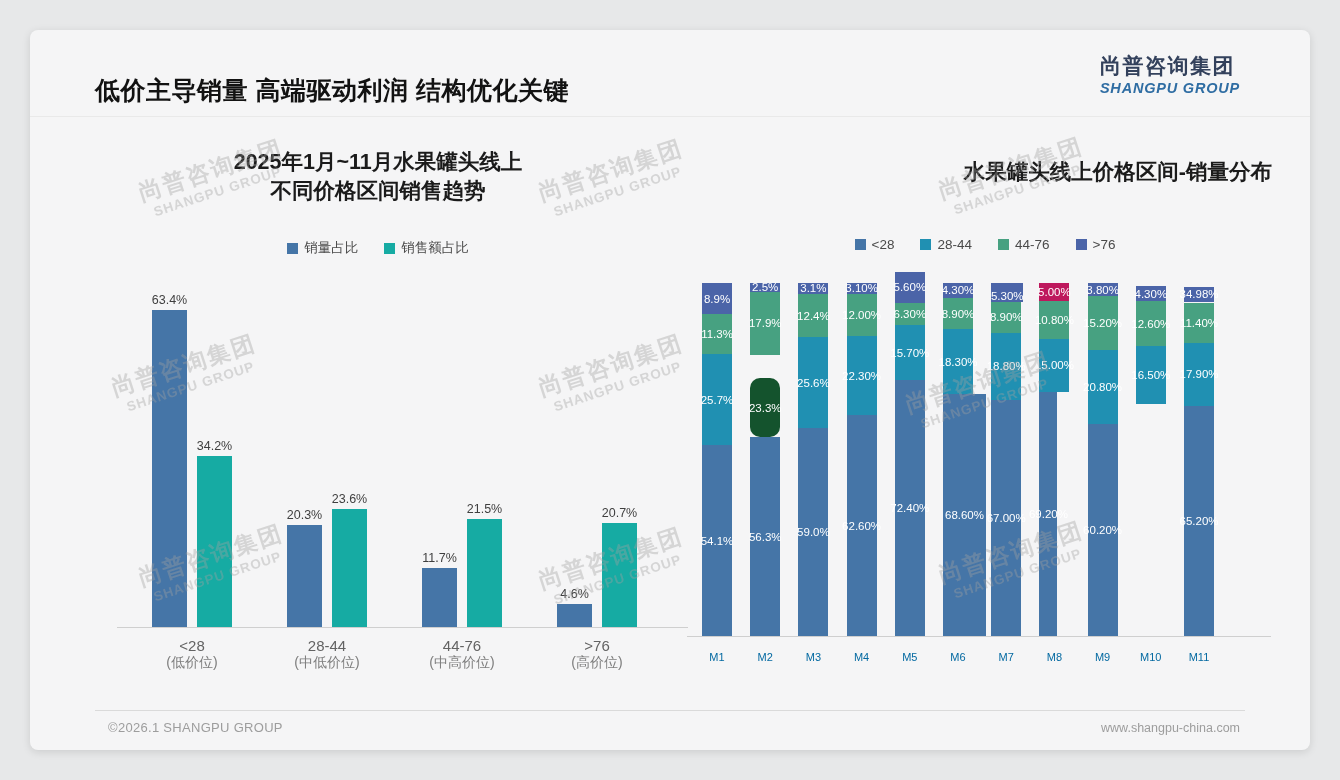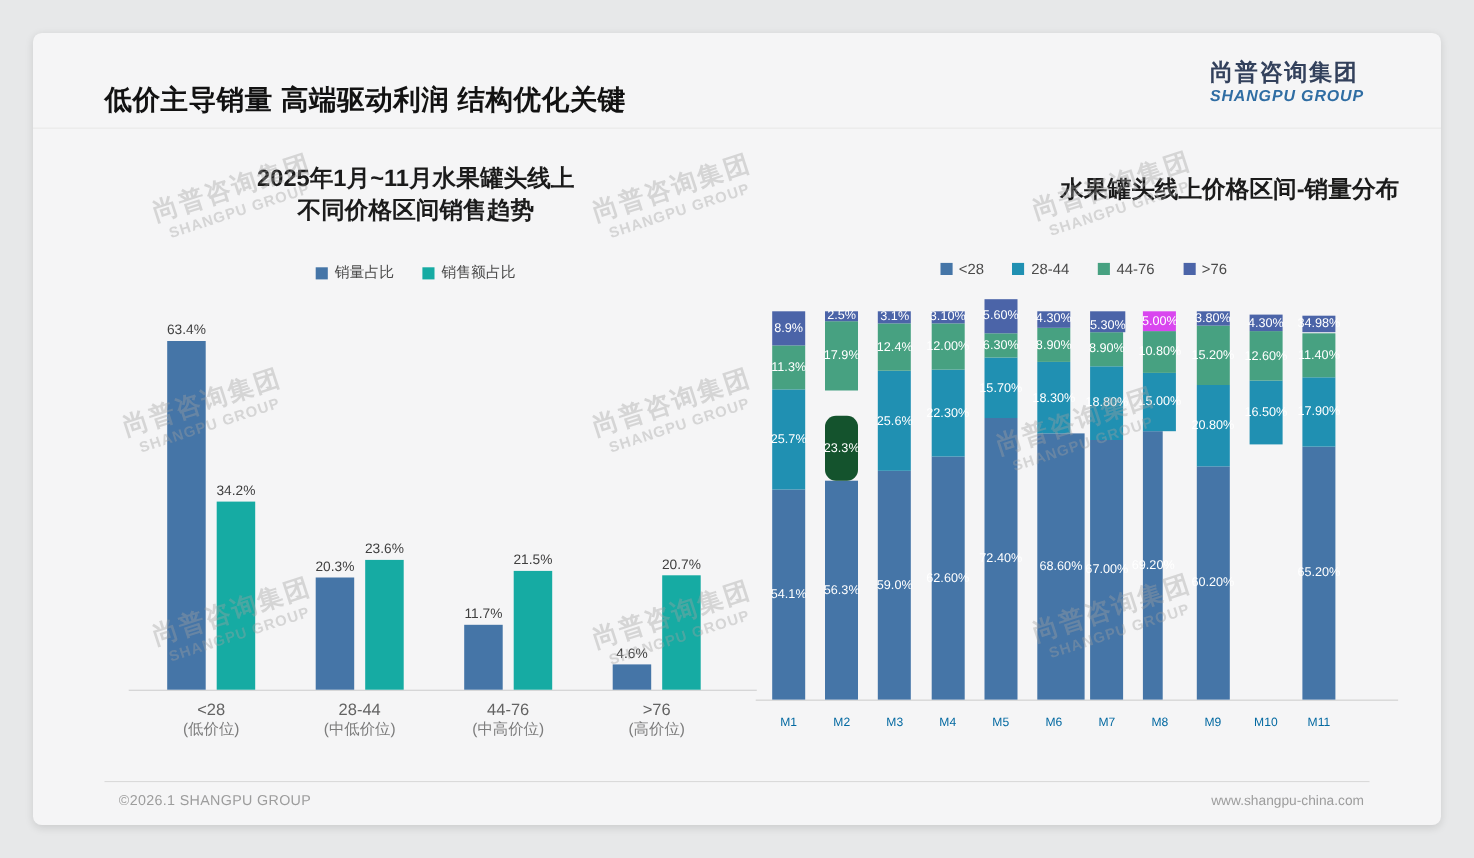--- a/index.html
+++ b/index.html
@@ -253,21 +253,21 @@
       </div>
       <div class="seg" style="left: 344.4px; width: 18px; bottom: 1px; height: 244.3px; background: rgb(69, 117, 167);">
         <div class="seg-label">69.20%</div>
       </div>
       <div class="seg" style="left: 344.4px; width: 30px; bottom: 245.3px; height: 52.9px; background: rgb(32, 144, 178);">
         <div class="seg-label">15.00%</div>
       </div>
       <div class="seg" style="left: 344.4px; width: 30px; bottom: 298.2px; height: 38.1px; background: rgb(71, 161, 129);">
         <div class="seg-label">10.80%</div>
       </div>
-      <div class="seg" style="left: 344.4px; width: 30px; bottom: 336.4px; height: 17.6px; background: #d946ef;">
+      <div class="seg" style="left: 344.4px; width: 30px; bottom: 336.4px; height: 17.6px; background: #be185d;">
         <div class="seg-label">5.00%</div>
       </div>
       <div class="xtick" style="left: 359.4px; top: 371px;">
         <div class="xtick-main">M8</div>
       </div>
       <div class="seg" style="left: 392.6px; width: 30px; bottom: 1px; height: 212.5px; background: rgb(69, 117, 167);">
         <div class="seg-label">60.20%</div>
       </div>
       <div class="seg" style="left: 392.6px; width: 30px; bottom: 213.5px; height: 73.4px; background: rgb(32, 144, 178);">
         <div class="seg-label">20.80%</div>

